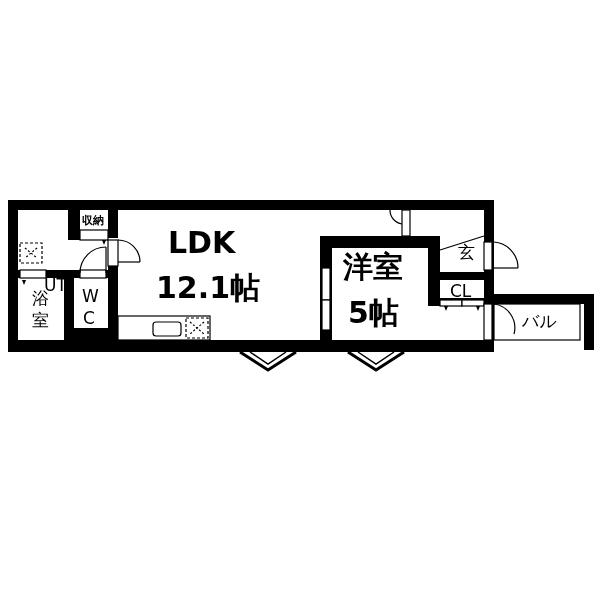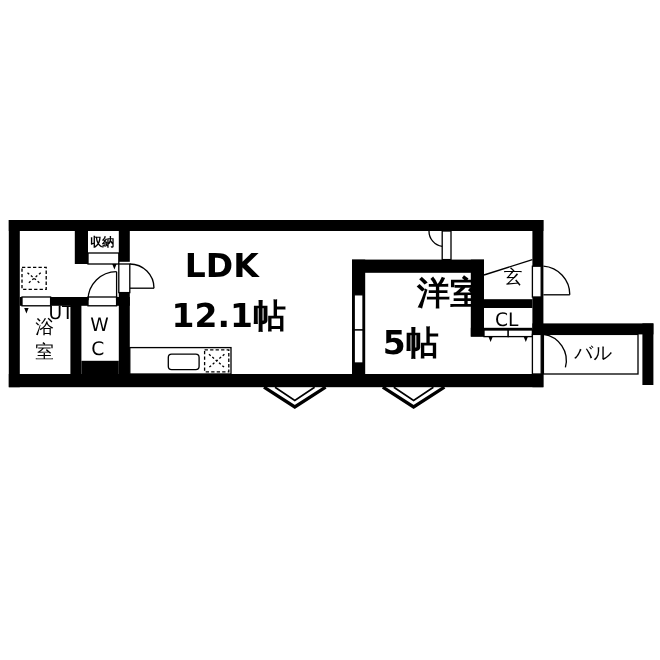--- a/index.html
+++ b/index.html
@@ -102,18 +102,18 @@
 <div class="lbl xs" style="left:82px;top:215px;font-weight:bold;">収納</div>
 <div class="lbl sm" style="left:44px;top:244px;margin-top:33px;">UT</div>
 <div class="lbl sm" style="left:32px;top:290px;">浴</div>
 <div class="lbl sm" style="left:32px;top:312px;">室</div>
 <div class="lbl sm" style="left:82px;top:288px;">W</div>
 <div class="lbl sm" style="left:83px;top:310px;">C</div>
 
 <div class="lbl big" style="left:168px;top:228px;">LDK</div>
 <div class="lbl big" style="left:156px;top:273px;">12.1帖</div>
 
-<div class="lbl big" style="left:343px;top:252px;margin-left:36px;">洋室</div>
+<div class="lbl big" style="left:343px;top:252px;">洋室</div>
 <div class="lbl big" style="left:348px;top:298px;text-align:center;">5帖</div>
 
 <div class="lbl sm" style="left:458px;top:244px;">玄</div>
 <div class="lbl xs" style="left:450px;top:283px;font-size:17px;text-align:right;">CL</div>
-<div class="lbl sm" style="left:522px;top:313px;">バル</div>
+<div class="lbl sm" style="left:522px;top:313px;font-family:Liberation Serif, serif;">バル</div>
 
 </body></html>

